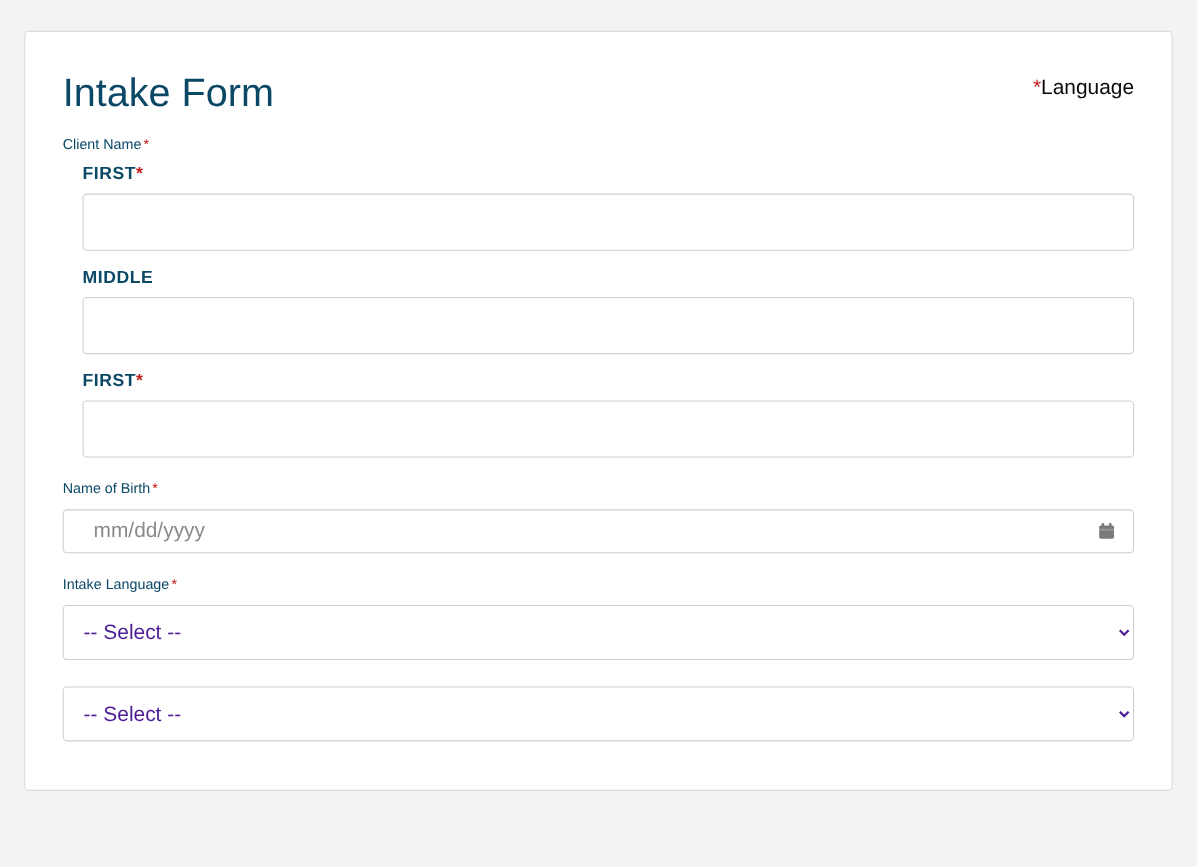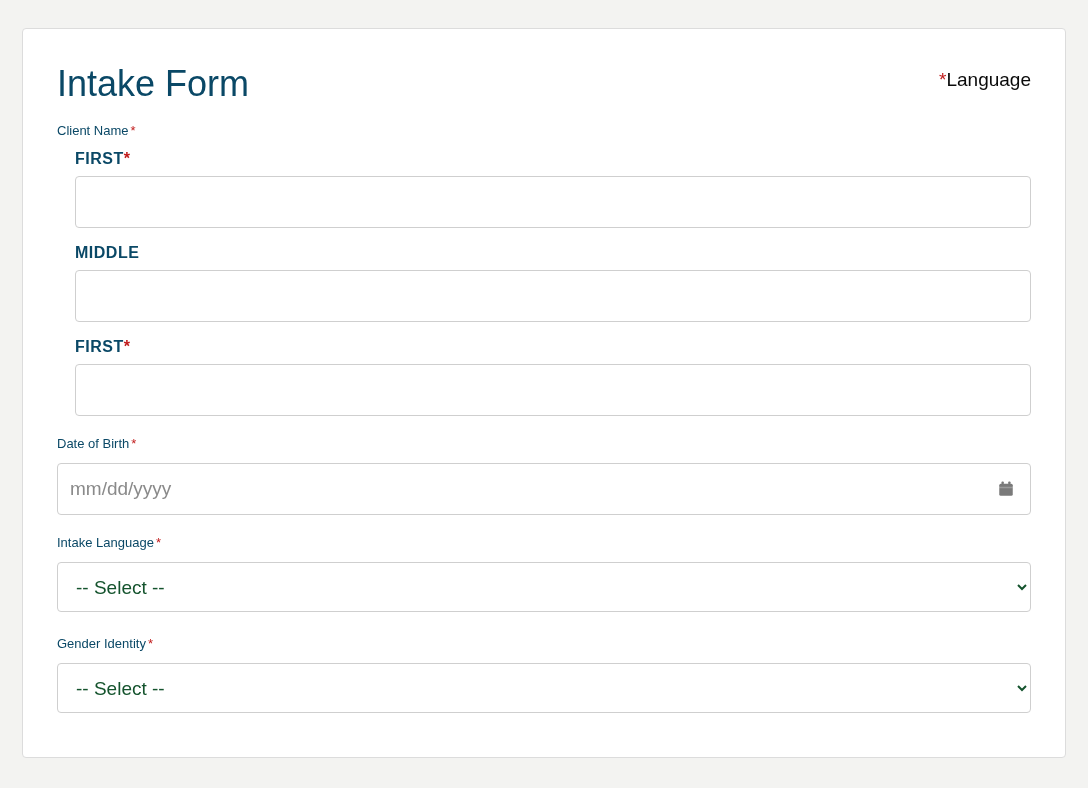--- a/index.html
+++ b/index.html
@@ -56,24 +56,24 @@
     padding: 0 14px;
     font-size: 18px;
     color: #0a4866;
     background: #fff;
     margin-bottom: 16px;
   }
   .text-input:last-child { margin-bottom: 0; }
   .date-wrap { position: relative; margin-bottom: 20px; }
   .date-input {
     width: 100%;
-    height: 52px;
+    height: 40px;
     border: 1px solid #cfcfcf;
     border-radius: 4px;
-    padding: 0 44px 0 12px;
+    padding: 0 44px 0 27px;
     font-size: 19px;
     color: #0a4866;
     background: #fff;
   }
   .date-input::placeholder { color: #8a8a8a; }
   .cal-icon {
     position: absolute;
     right: 16px;
     top: 50%;
     transform: translateY(-50%);
@@ -82,21 +82,21 @@
     color: #7a7a7a;
     pointer-events: none;
   }
   .select-box {
     width: 100%;
     height: 50px;
     border: 1px solid #cfcfcf;
     border-radius: 4px;
     padding: 0 14px;
     font-size: 19px;
-    color: #14532d;
+    color: #4c1d95;
     background: #fff;
     appearance: auto;
     margin-bottom: 20px;
   }
   .field-block { margin-bottom: 4px; }
 </style>
 </head>
 <body>
 
 <div class="card">
@@ -123,21 +123,21 @@
       <input type="text" class="text-input" value="" style="">
       <div class="sublabel">
         <span>FIRST</span><span class="star">*</span>
       </div>
       <input type="text" class="text-input" value="" style="">
     </div>
   </div>
 
   <div class="field-block">
     <div class="section-label">
-      <span>Date of Birth</span><span class="star">*</span>
+      <span>Name of Birth</span><span class="star">*</span>
     </div>
     <div class="date-wrap">
       <input type="text" class="date-input" placeholder="mm/dd/yyyy" style="">
       <svg class="cal-icon" viewBox="0 0 24 24" fill="currentColor">
         <rect x="3" y="5" width="18" height="16" rx="2"></rect>
         <rect x="6" y="2" width="3" height="5" rx="1" fill="#7a7a7a"></rect>
         <rect x="15" y="2" width="3" height="5" rx="1" fill="#7a7a7a"></rect>
         <rect x="3" y="9" width="18" height="2" fill="#fff" opacity="0.25"></rect>
       </svg>
     </div>
@@ -146,21 +146,18 @@
   <div class="field-block">
     <div class="section-label">
       <span>Intake Language</span><span class="star">*</span>
     </div>
     <select class="select-box">
       <option>-- Select --</option>
     </select>
   </div>
 
   <div class="field-block">
-    <div class="section-label">
-      <span>Gender Identity</span><span class="star">*</span>
-    </div>
     <select class="select-box">
       <option>-- Select --</option>
     </select>
   </div>
 
 </div>
 
 </body></html>

